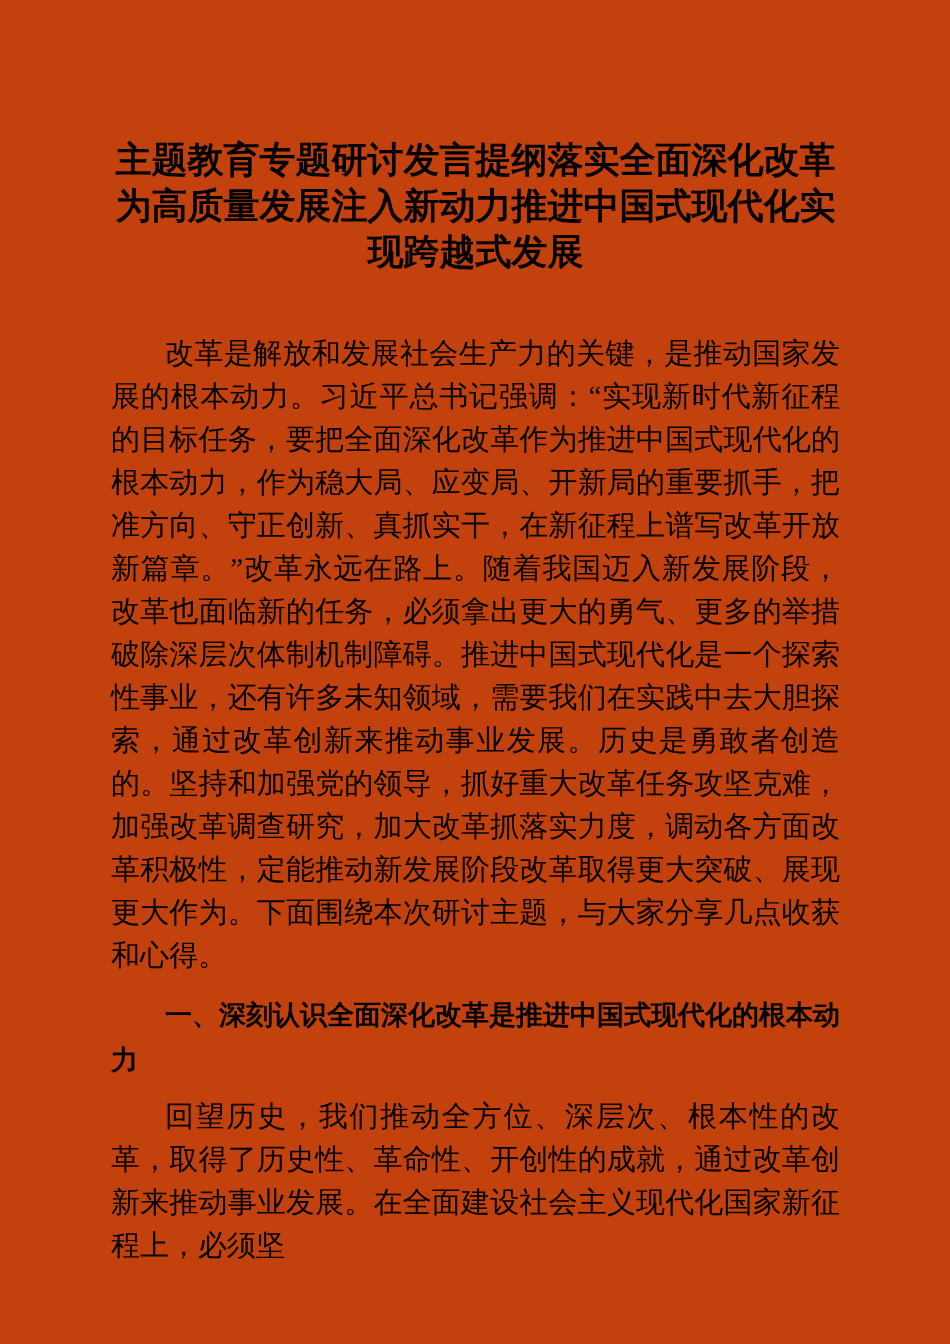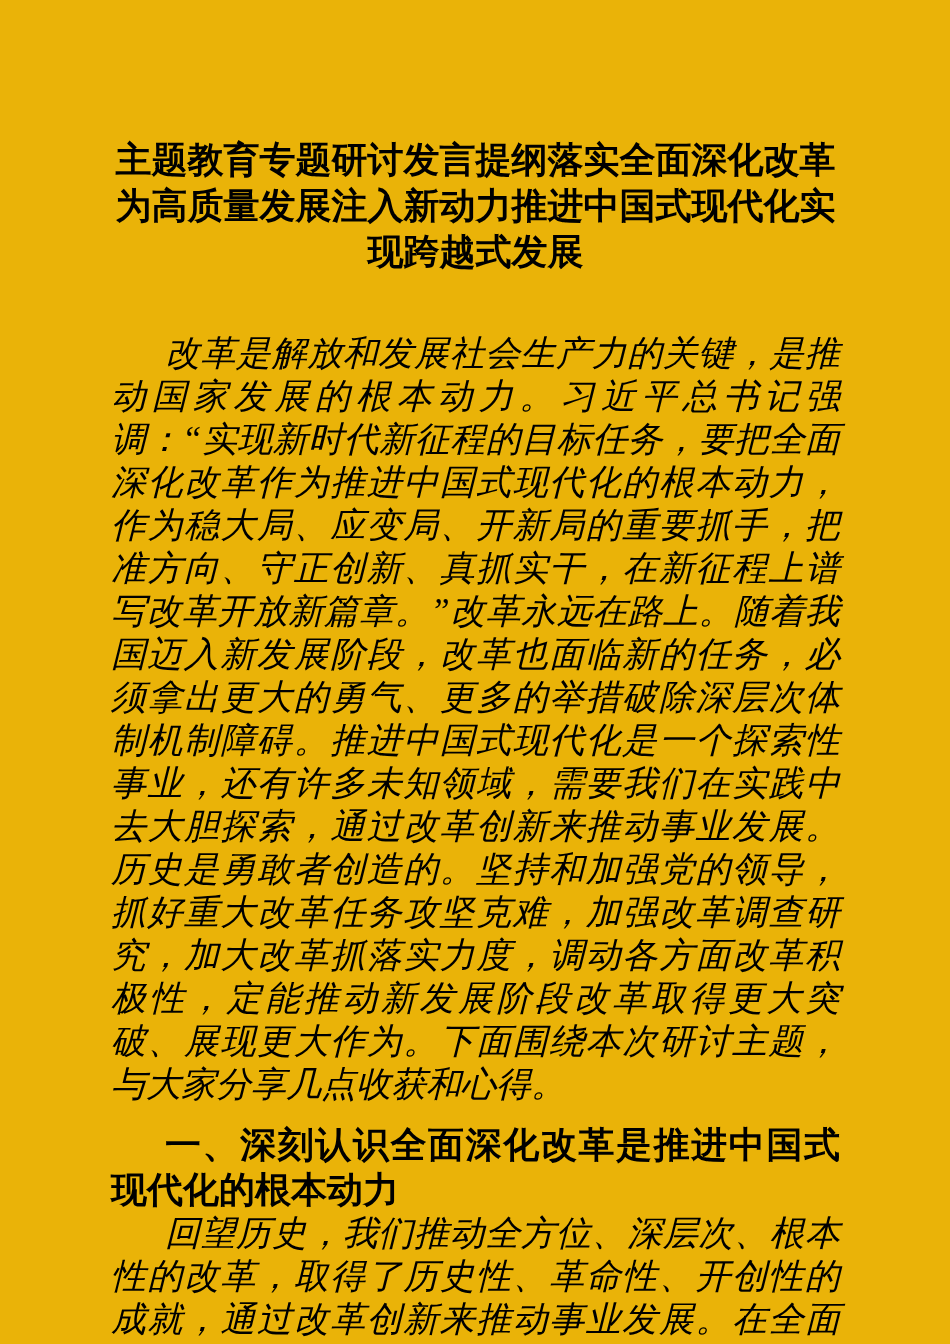--- a/index.html
+++ b/index.html
@@ -4,21 +4,21 @@
 <style>
   html, body {
     margin: 0;
     padding: 0;
     background: #ffffff;
   }
   .page {
     position: relative;
     width: 950px;
     height: 1344px;
-    background: #eab308;
+    background: #c2410c;
     color: #000000;
     overflow: hidden;
     font-family: "Liberation Serif", serif;
   }
   .content {
     position: absolute;
     left: 111px;
     top: 137px;
     width: 729px;
   }
@@ -27,35 +27,34 @@
     font-size: 36px;
     line-height: 46px;
     font-weight: bold;
     text-align: center;
     color: #000000;
     font-family: "Liberation Serif", serif;
     word-break: break-all;
   }
   .body-para {
     margin: 0;
-    font-size: 35px;
+    font-size: 29px;
     line-height: 43px;
     text-align: justify;
     text-indent: 54px;
     color: #000000;
     word-break: break-all;
     font-family: "Liberation Serif", serif;
-    font-style: italic;
   }
   .para-first {
     margin-top: 57px;
   }
   .section-heading {
-    margin: 16px 0 0 0;
-    font-size: 36px;
+    margin: 16px 0 12px 0;
+    font-size: 27px;
     line-height: 45px;
     font-weight: bold;
     text-align: justify;
     text-indent: 54px;
     color: #000000;
     word-break: break-all;
     font-family: "Liberation Sans", sans-serif;
   }
 </style>
 </head>

